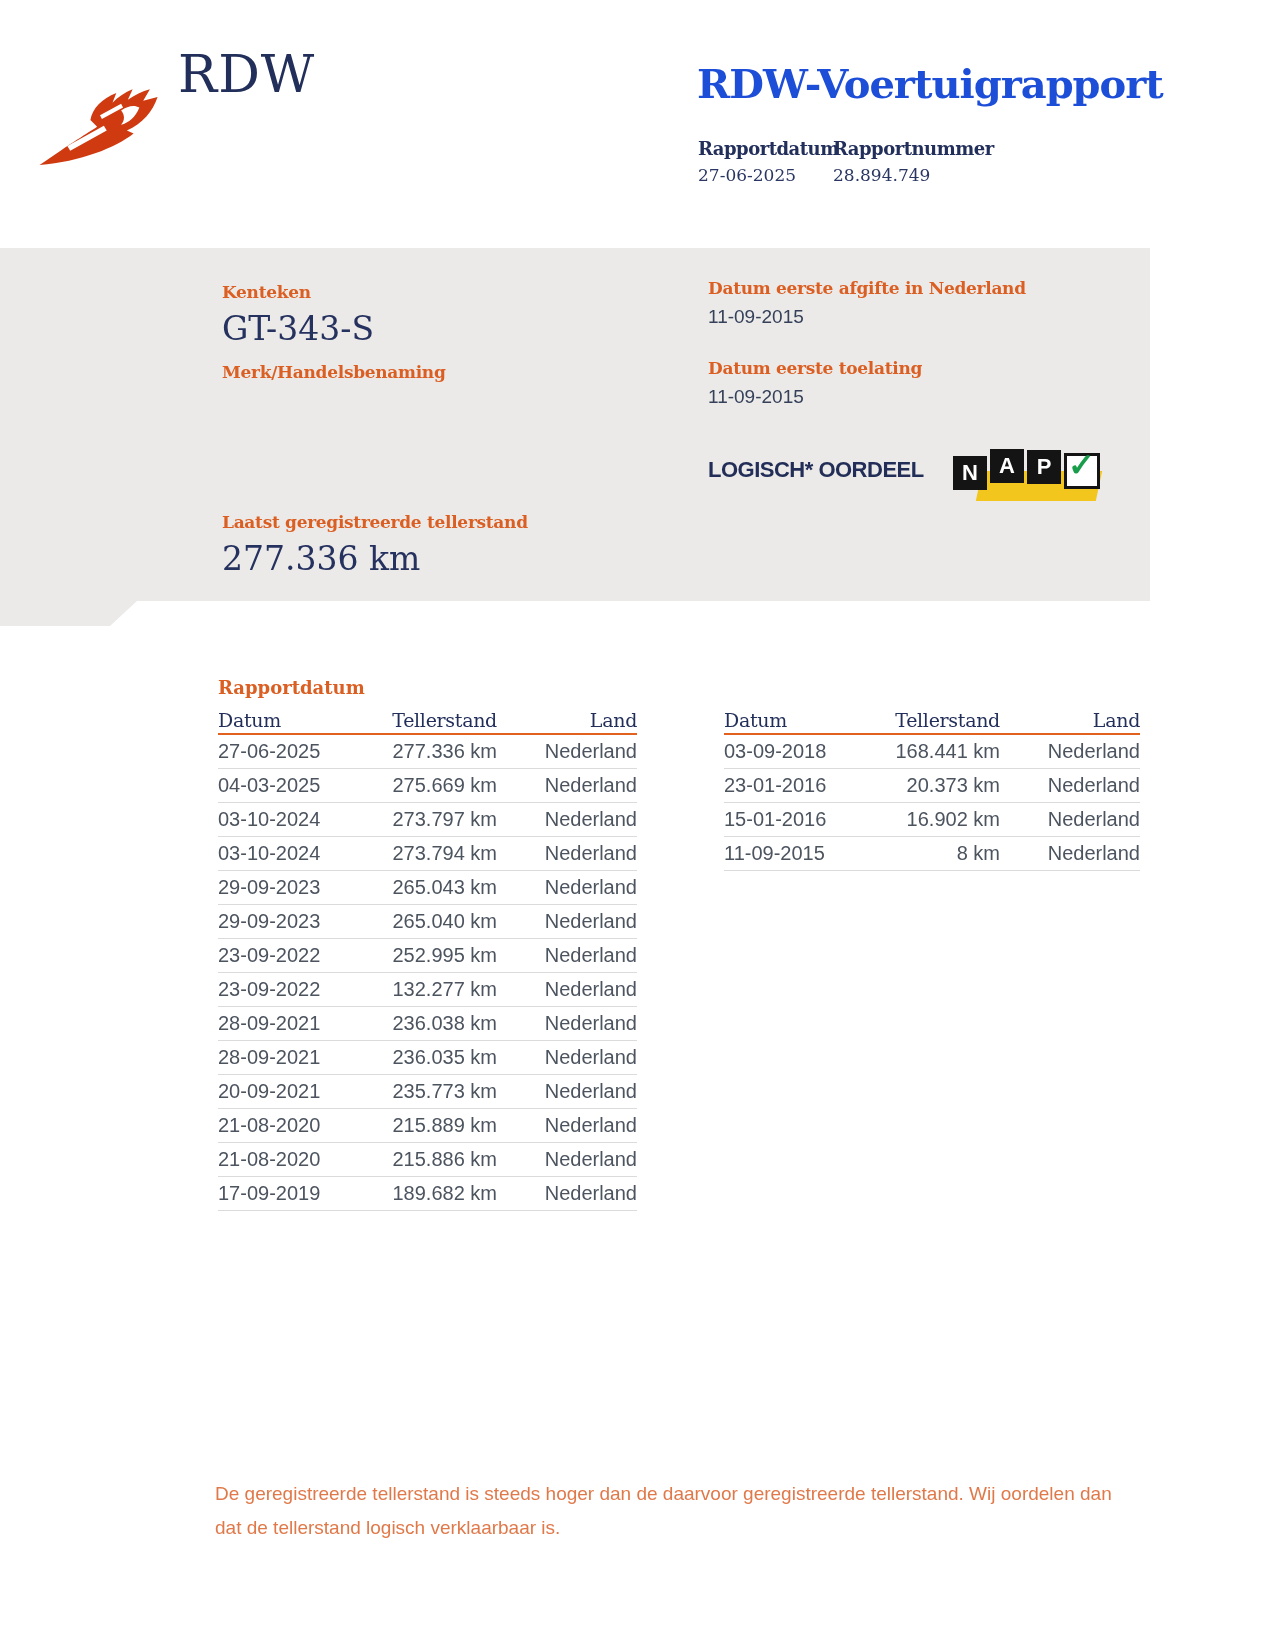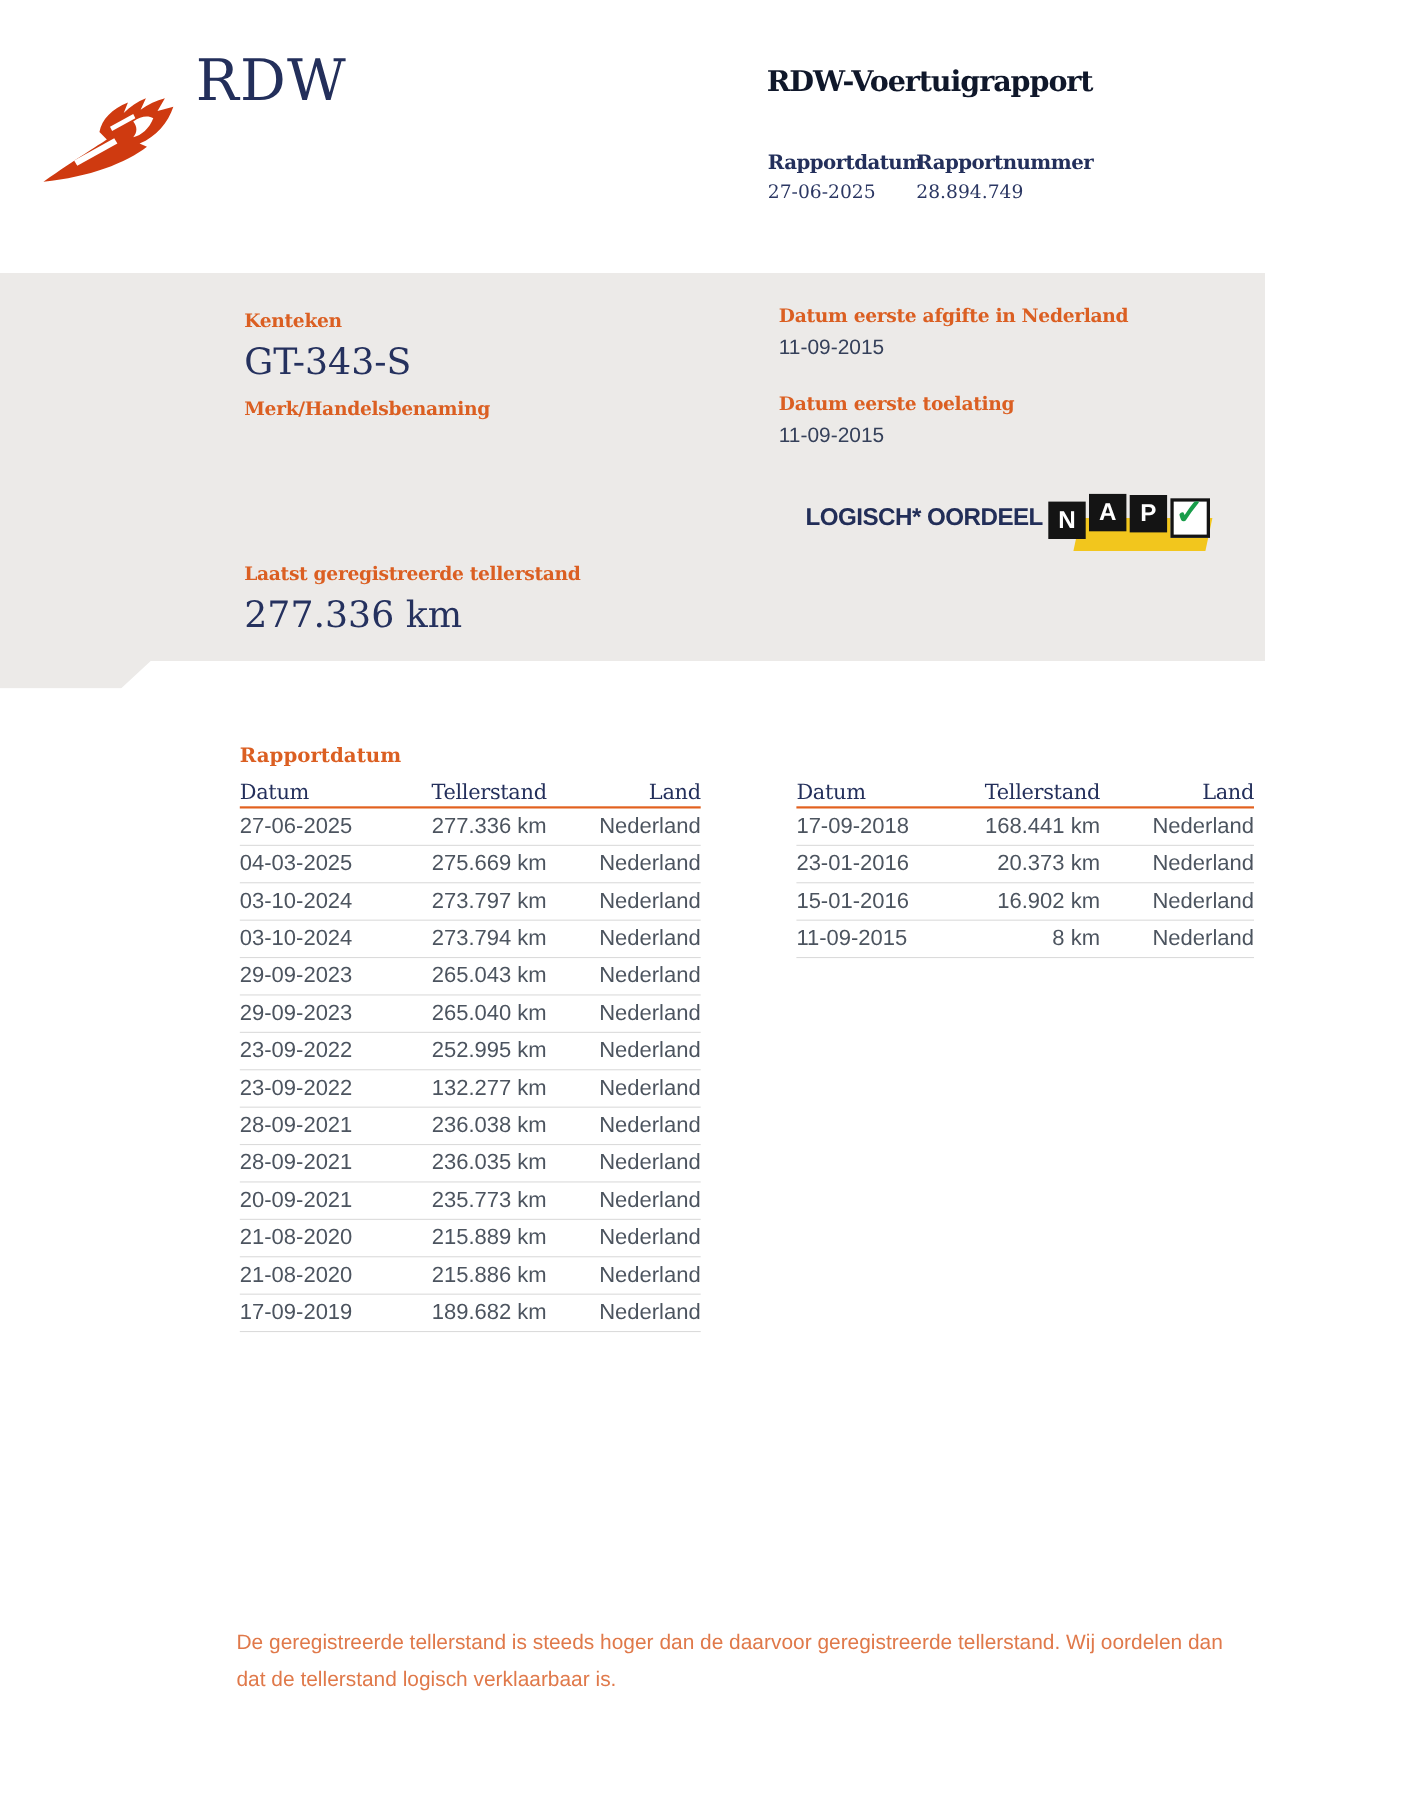--- a/index.html
+++ b/index.html
@@ -4,30 +4,30 @@
 <style>
   html,body{margin:0;padding:0;background:#ffffff;}
   .page{position:relative;width:1224px;height:1640px;background:#ffffff;overflow:hidden;
         font-family:"Liberation Sans",sans-serif;margin-top:18px;}
 
   
   .logo-svg{position:absolute;left:36px;top:54px;width:128px;height:96px;}
   .logo-text{position:absolute;left:178px;top:26px;font-family:"DejaVu Serif",serif;
              font-size:52px;color:#232f5b;letter-spacing:1px;}
   .report-title{position:absolute;left:697px;top:42px;font-family:"DejaVu Serif",serif;
-                font-weight:bold;font-size:26px;color:#0f172a;letter-spacing:-1px;margin:0;}
+                font-weight:bold;font-size:40px;color:#1d4ed8;letter-spacing:-1px;margin:0;}
   .meta-label{position:absolute;top:120px;font-family:"DejaVu Serif",serif;font-weight:bold;
               font-size:18px;color:#232f5b;letter-spacing:-0.5px;}
   .meta-value{position:absolute;top:147px;font-family:"DejaVu Serif",serif;
               font-size:17px;color:#2b3763;}
   .meta-col1{left:698px;} .meta-col2{left:833px;}
 
   
   .panel{position:absolute;left:0;top:230px;width:1150px;height:378px;background:#eceae8;
-         clip-path:polygon(0 0,1150px 0,1150px 353px,137px 353px,110px 378px,0 378px);text-align:right;}
+         clip-path:polygon(0 0,1150px 0,1150px 353px,137px 353px,110px 378px,0 378px);}
   .plabel{position:absolute;font-family:"DejaVu Serif",serif;font-weight:bold;
           font-size:17px;color:#db5f22;letter-spacing:-0.3px;}
   .pvalue-big{position:absolute;font-family:"DejaVu Serif",serif;font-size:33px;
               color:#25315e;line-height:45px;}
   .pvalue-sm{position:absolute;font-size:19px;color:#35405a;}
   .l-kenteken{left:222px;top:34px;} .v-kenteken{left:222px;top:58px;}
   .l-merk{left:222px;top:114px;} .v-merk{left:222px;top:138px;width:340px;}
   .l-teller{left:222px;top:264px;} .v-teller{left:222px;top:288px;}
   .l-afgifte{left:708px;top:30px;} .v-afgifte{left:708px;top:58px;}
   .l-toelating{left:708px;top:110px;} .v-toelating{left:708px;top:138px;}
@@ -196,21 +196,21 @@
       </div>
     </div>
 
   <div class="mtable mtable-right">
     <div class="thead">
       <span class="th th-datum">Datum</span>
       <span class="th th-tellerstand">Tellerstand</span>
       <span class="th th-land">Land</span>
     </div>
   <div class="trow">
-        <span class="tcell tcell-datum">17-09-2018</span>
+        <span class="tcell tcell-datum">03-09-2018</span>
         <span class="tcell tcell-tellerstand">168.441 km</span>
         <span class="tcell tcell-land">Nederland</span>
       </div>
       <div class="trow">
         <span class="tcell tcell-datum">23-01-2016</span>
         <span class="tcell tcell-tellerstand">20.373 km</span>
         <span class="tcell tcell-land">Nederland</span>
       </div>
       <div class="trow">
         <span class="tcell tcell-datum">15-01-2016</span>

